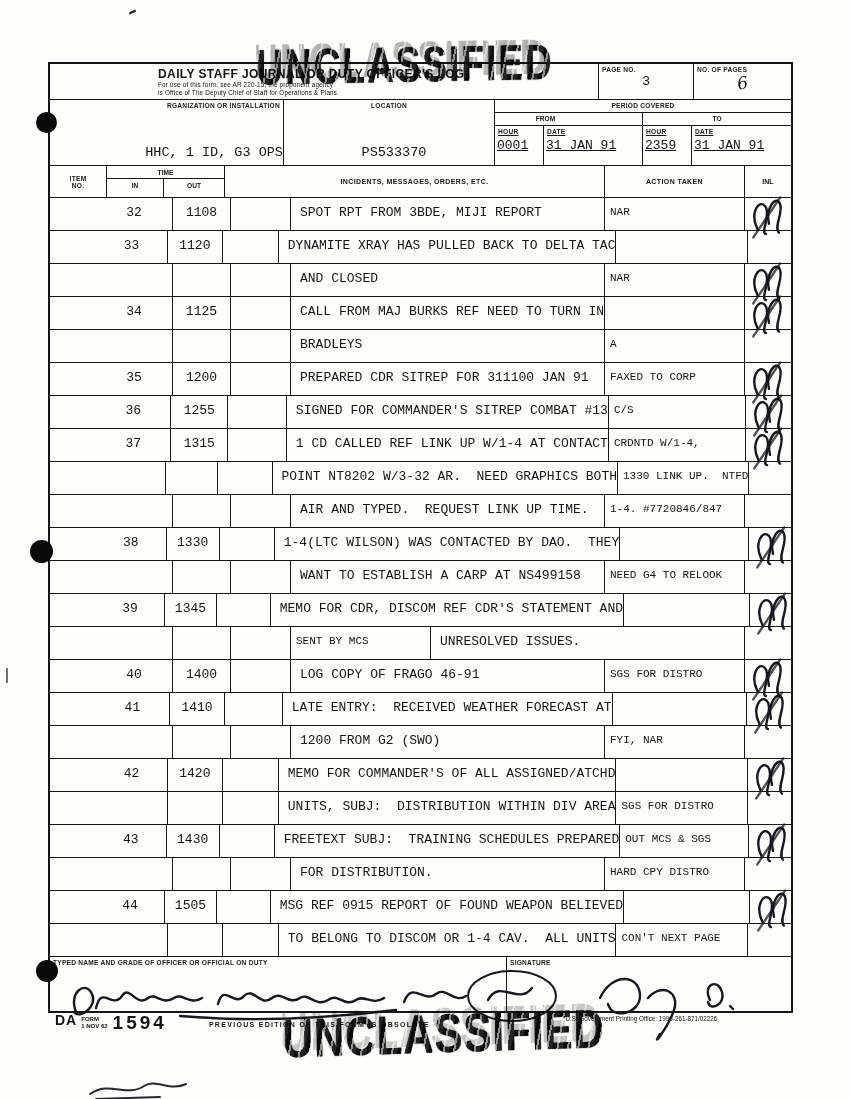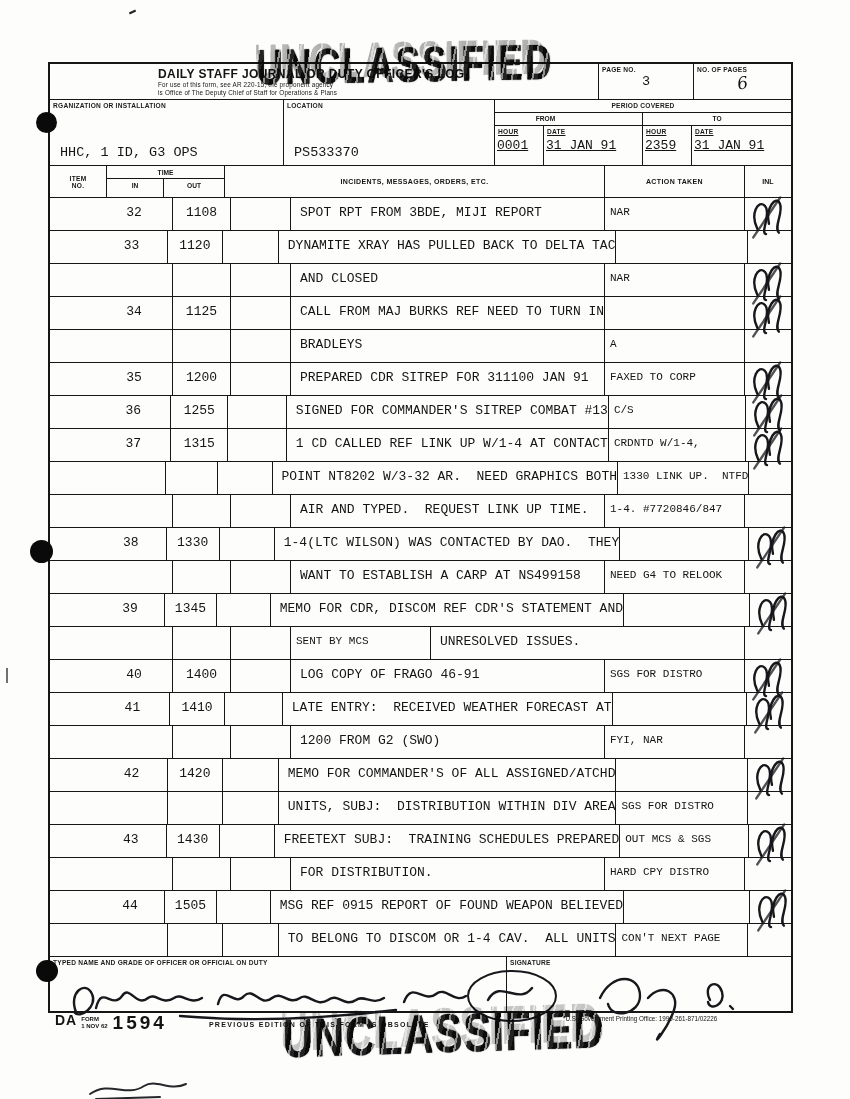--- a/index.html
+++ b/index.html
@@ -21,22 +21,22 @@
   .title-cell { flex:1; padding:3px 4px 0 108px; }
   .form-title { font-size:12px; font-weight:bold; letter-spacing:0.4px; }
   .form-subtitle { font-size:6.3px; line-height:1.3; letter-spacing:0.2px; }
   .pageno-cell { width:95px; }
   .pages-cell { width:97px; border-right:none; }
   .pageno-value { font-size:13.5px; text-align:center; margin-top:1px; }
   .pages-value { font-family:"DejaVu Serif",serif; font-style:italic; font-size:17px; text-align:center; transform:rotate(-10deg); }
 
   
   .r2 { height:66px; }
-  .org-cell { width:235px; display:flex; flex-direction:column; justify-content:space-between; }
-  .loc-cell { width:212px; display:flex; flex-direction:column; justify-content:space-between; }
+  .org-cell { width:235px; display:flex; flex-direction:column; justify-content:space-between;text-align:right; }
+  .loc-cell { width:212px; display:flex; flex-direction:column; justify-content:space-between;align-items:center; }
   .hdr-value { font-size:13.5px; padding:0 0 5px 10px; white-space:pre; }
   .period-cell { flex:1; border-right:none; display:flex; flex-direction:column; }
   .p-label { height:13px; text-align:center; border-bottom:1.4px solid #161616; padding-top:2px; }
   .fromto-row { height:13px; display:flex; border-bottom:1.4px solid #161616; }
   .ft { width:50%; font-size:6.6px; font-weight:bold; text-align:center; padding-top:2px; }
   .ft.from { border-right:1.4px solid #161616; padding-right:46px; }
   .hd-row { flex:1; display:flex;text-decoration:underline; }
   .hd { border-right:1.4px solid #161616; }
   .hd.last { border-right:none; }
   .hd.hour { width:49px; }

